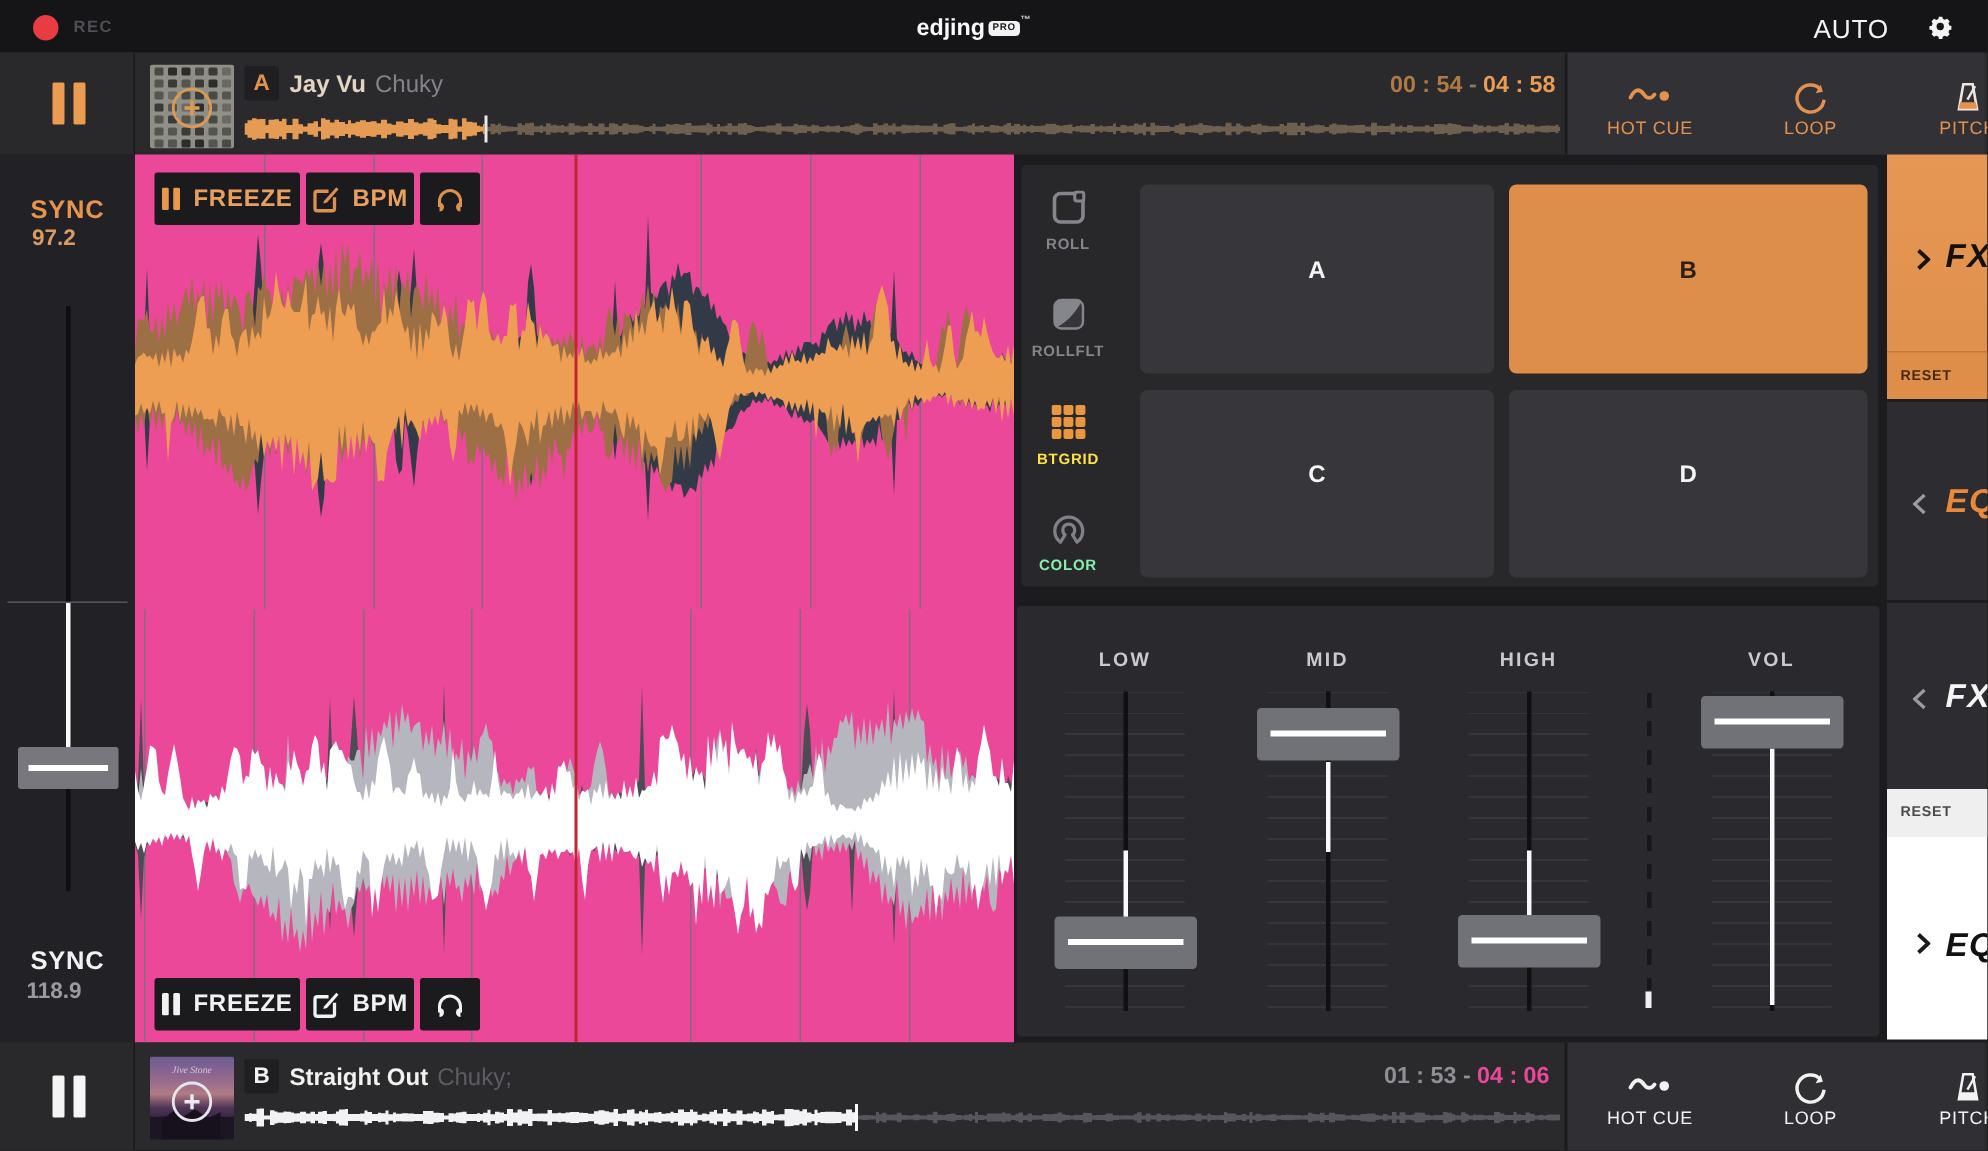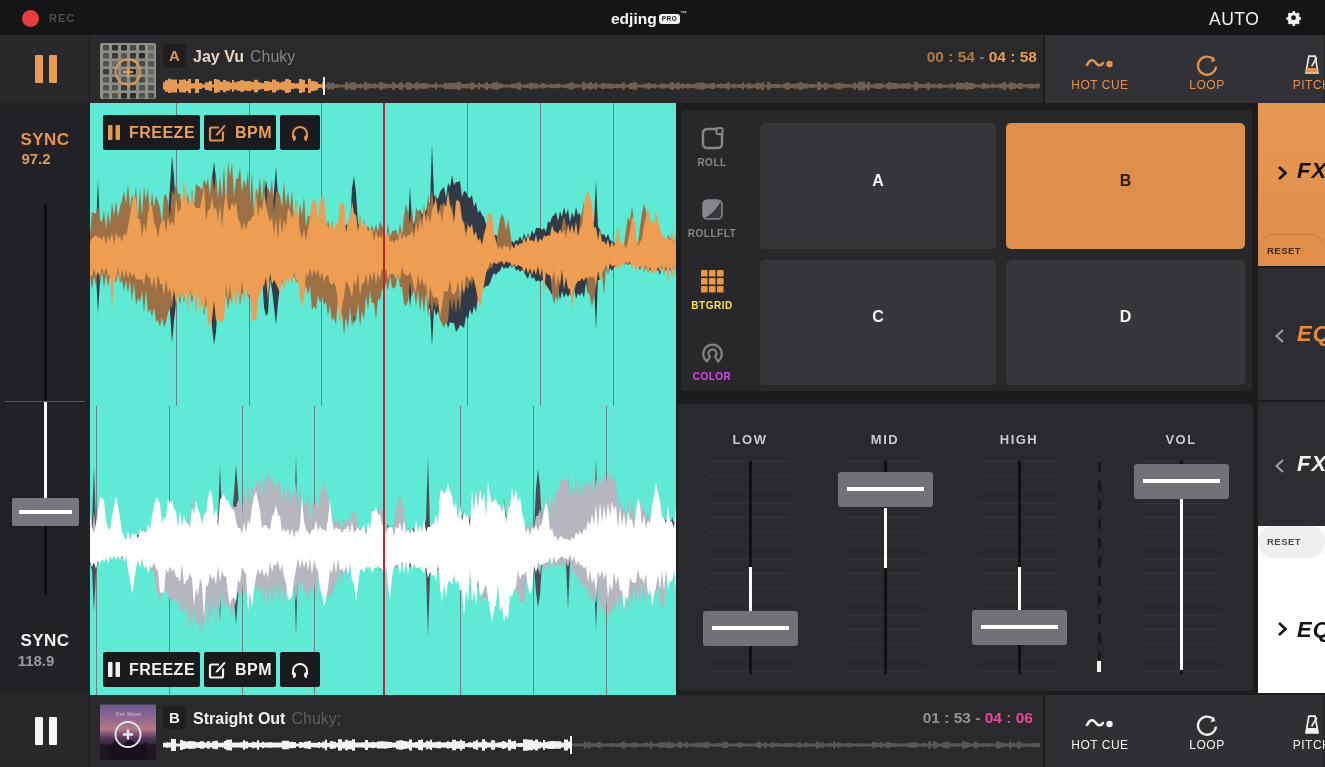--- a/index.html
+++ b/index.html
@@ -29,21 +29,21 @@
 
 #leftcol{left:0;top:103px;width:90px;height:592px;background:#222226;}
 .sync{width:90px;text-align:center;font-weight:bold;font-size:17px;letter-spacing:0.5px;}
 .syncval{width:72px;text-align:center;font-size:15px;font-weight:bold;}
 #ltrack{left:44px;top:101px;width:3px;height:390px;background:#0e0e10;}
 #lcenter{left:5px;top:298px;width:80px;height:1px;background:#55555a;}
 #lfill{left:44px;top:299px;width:3px;height:98px;background:#fafafa;}
 #lhandle{left:12px;top:395px;width:67px;height:28px;background:#77777d;border-radius:2px;}
 #lhandle:after{content:"";position:absolute;left:7px;right:7px;top:12px;height:4px;background:#fff;}
 
-#wavearea{left:90px;top:103px;width:586px;height:592px;background:#5eead4;}
+#wavearea{left:90px;top:103px;width:586px;height:592px;background:#ec4899;}
 .freezebtn{height:35px;background:#1b1b1e;border-radius:2px;display:flex;align-items:center;justify-content:center;font-weight:bold;font-size:16px;letter-spacing:0.5px;}
 .gridline{position:absolute;top:0;width:1px;height:100%;background:#73737a;opacity:0.9;}
 .redline{position:absolute;top:0;width:2px;height:100%;background:#c22530;}
 
 #pads{left:681px;top:110px;width:571px;height:281px;background:#28282b;border-radius:3px;}
 .pad{background:#37373b;border-radius:5px;text-align:center;font-weight:bold;font-size:16px;color:#f5f5f5;}
 .tool{left:0px;width:62px;text-align:center;}
 .tool .tlbl{font-size:10px;font-weight:bold;letter-spacing:0.5px;margin-top:3px;}
 
 #mixer{left:678px;top:404px;width:575px;height:287px;background:#2a2a2e;border-radius:3px;}
@@ -52,21 +52,21 @@
 .mtrack{position:absolute;top:57px;width:3px;margin-left:-1px;height:213px;background:#101013;}
 .mfill{position:absolute;width:3px;margin-left:-1px;background:#fafafa;}
 .mhandle{position:absolute;width:95px;margin-left:-47px;height:35px;background:#717178;border-radius:3px;}
 .mhandle:after{content:"";position:absolute;left:9px;right:9px;top:15px;height:4px;background:#fff;}
 
 #rc-fxa{left:1258px;top:103px;width:67px;height:163px;background:linear-gradient(#e69754,#df8f4b);}
 #rc-eqa{left:1258px;top:268px;width:67px;height:132px;background:#2d2d31;}
 #rc-fxb{left:1258px;top:402px;width:67px;height:124px;background:#2d2d31;}
 #rc-eqb{left:1258px;top:526px;width:67px;height:167px;background:#ffffff;}
 .fxlabel{position:absolute;left:0;width:100%;font-size:22px;font-weight:bold;font-style:italic;letter-spacing:1px;}
-.resetbar{position:absolute;left:0;width:100%;height:32px;font-size:9.5px;font-weight:bold;text-align:center;line-height:32px;letter-spacing:0.5px;border-radius:15px;}
+.resetbar{position:absolute;left:0;width:100%;height:32px;font-size:9.5px;font-weight:bold;text-align:center;line-height:32px;letter-spacing:0.5px;}
 </style></head>
 <body>
 <div id="stage">
 <div id="topbar" class="abs"></div>
 <div id="rec-dot" class="abs"></div>
     <div id="rec-txt" class="abs">REC</div>
 <div id="logo" class="abs">edjing<span class="badge">PRO</span><span style="font-size:7px;vertical-align:8px;color:#cacaca">™</span></div>
 <div id="auto" class="abs">AUTO</div>
 <svg class="abs" style="left:1286px;top:11px" width="15" height="15" viewBox="0 0 16 16">
 <path fill="#f2f2f2" d="M6.6 0h2.8l.4 2a6 6 0 0 1 1.6.66l1.9-.9 2 2-.9 1.9c.3.5.53 1.04.66 1.6l2 .4v2.8l-2 .4a6 6 0 0 1-.66 1.6l.9 1.9-2 2-1.9-.9a6 6 0 0 1-1.6.66l-.4 2H6.6l-.4-2a6 6 0 0 1-1.6-.66l-1.9.9-2-2 .9-1.9A6 6 0 0 1 .94 11l-2-.4V7.8l2-.4a6 6 0 0 1 .66-1.6l-.9-1.9 2-2 1.9.9A6 6 0 0 1 6.2 2z" transform="translate(1.2 0) scale(0.88)"></path>
@@ -265,21 +265,21 @@
             <rect x="16" y="0" width="6.6" height="6.6" rx="1.2" fill="#e8963f"></rect>
             <rect x="0" y="8" width="6.6" height="6.6" rx="1.2" fill="#e8963f"></rect>
             <rect x="8" y="8" width="6.6" height="6.6" rx="1.2" fill="#e8963f"></rect>
             <rect x="16" y="8" width="6.6" height="6.6" rx="1.2" fill="#e8963f"></rect>
             <rect x="0" y="16" width="6.6" height="6.6" rx="1.2" fill="#e8963f"></rect>
             <rect x="8" y="16" width="6.6" height="6.6" rx="1.2" fill="#e8963f"></rect>
             <rect x="16" y="16" width="6.6" height="6.6" rx="1.2" fill="#e8963f"></rect>
           </svg></div>
         <div class="tlbl">BTGRID</div>
       </div>
-<div class="tool abs" style="top:231px;color:#d946ef">
+<div class="tool abs" style="top:231px;color:#86efac">
         <div><svg width="23" height="23" viewBox="0 0 23 23">
             <path d="M6 20.5 A9.3 9.3 0 1 1 17 20.5 L14 15.5 A4 4 0 1 0 9 15.5 z" fill="none" stroke="#808087" stroke-width="2.2" stroke-linejoin="round"></path>
           </svg></div>
         <div class="tlbl">COLOR</div>
       </div>
 <div class="pad abs" style="left:79px;top:13px;width:236px;height:126px;line-height:115px">A</div>
 <div class="pad abs" style="left:325px;top:13px;width:239px;height:126px;background:#dd8e4a;color:#2c1f12;line-height:115px">B</div>
 <div class="pad abs" style="left:79px;top:150px;width:236px;height:125px;line-height:114px">C</div>
 <div class="pad abs" style="left:325px;top:150px;width:239px;height:125px;line-height:114px">D</div>
 </div>

